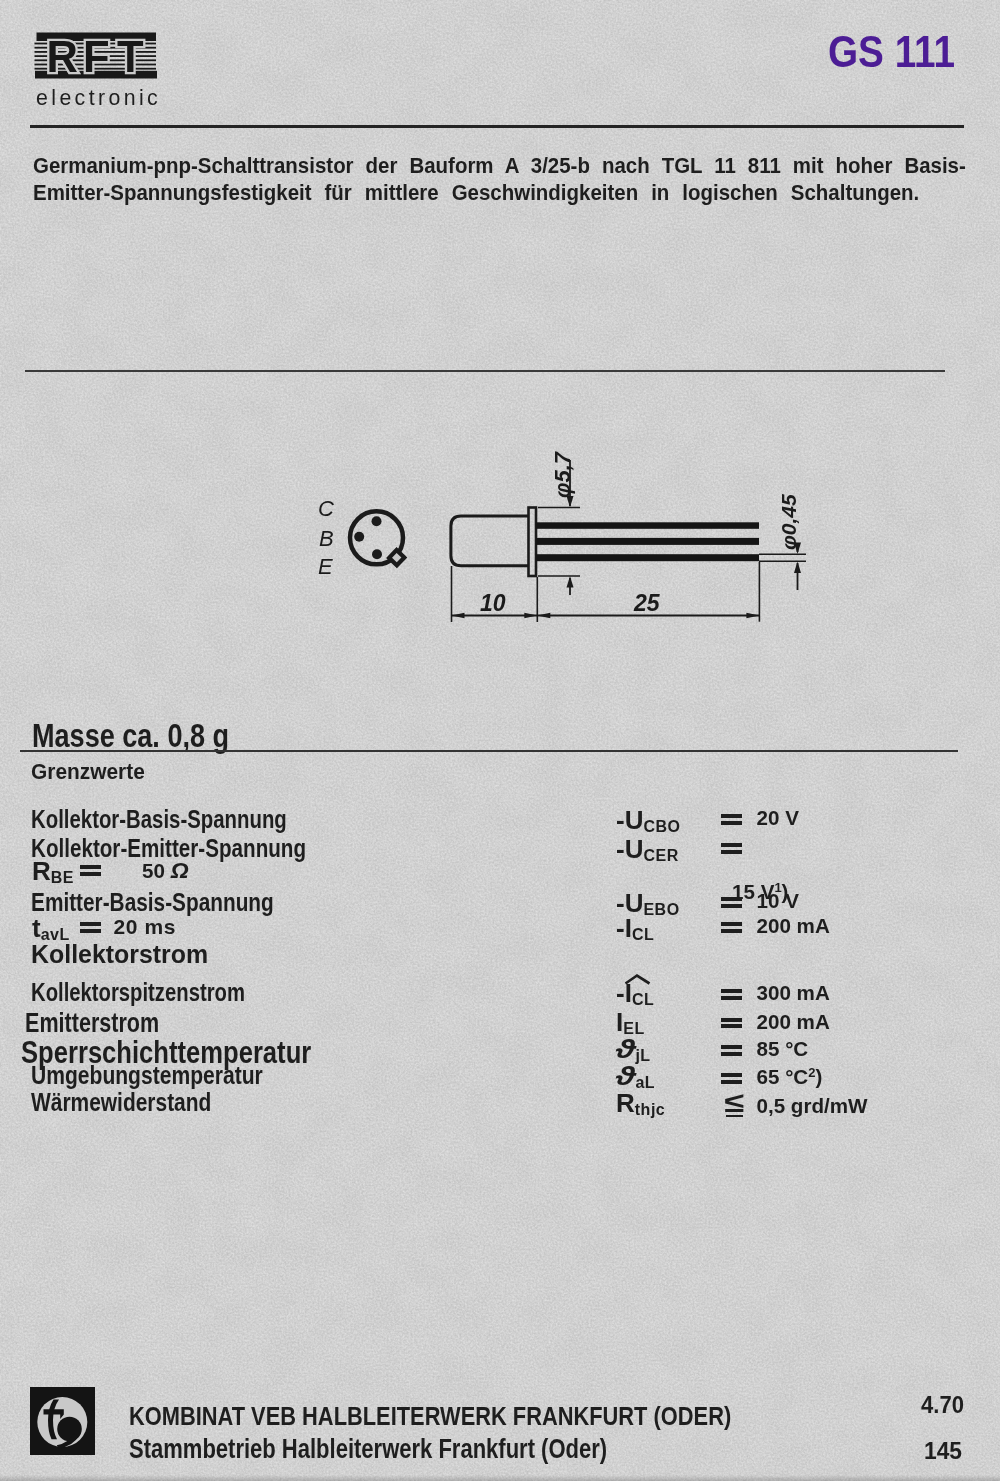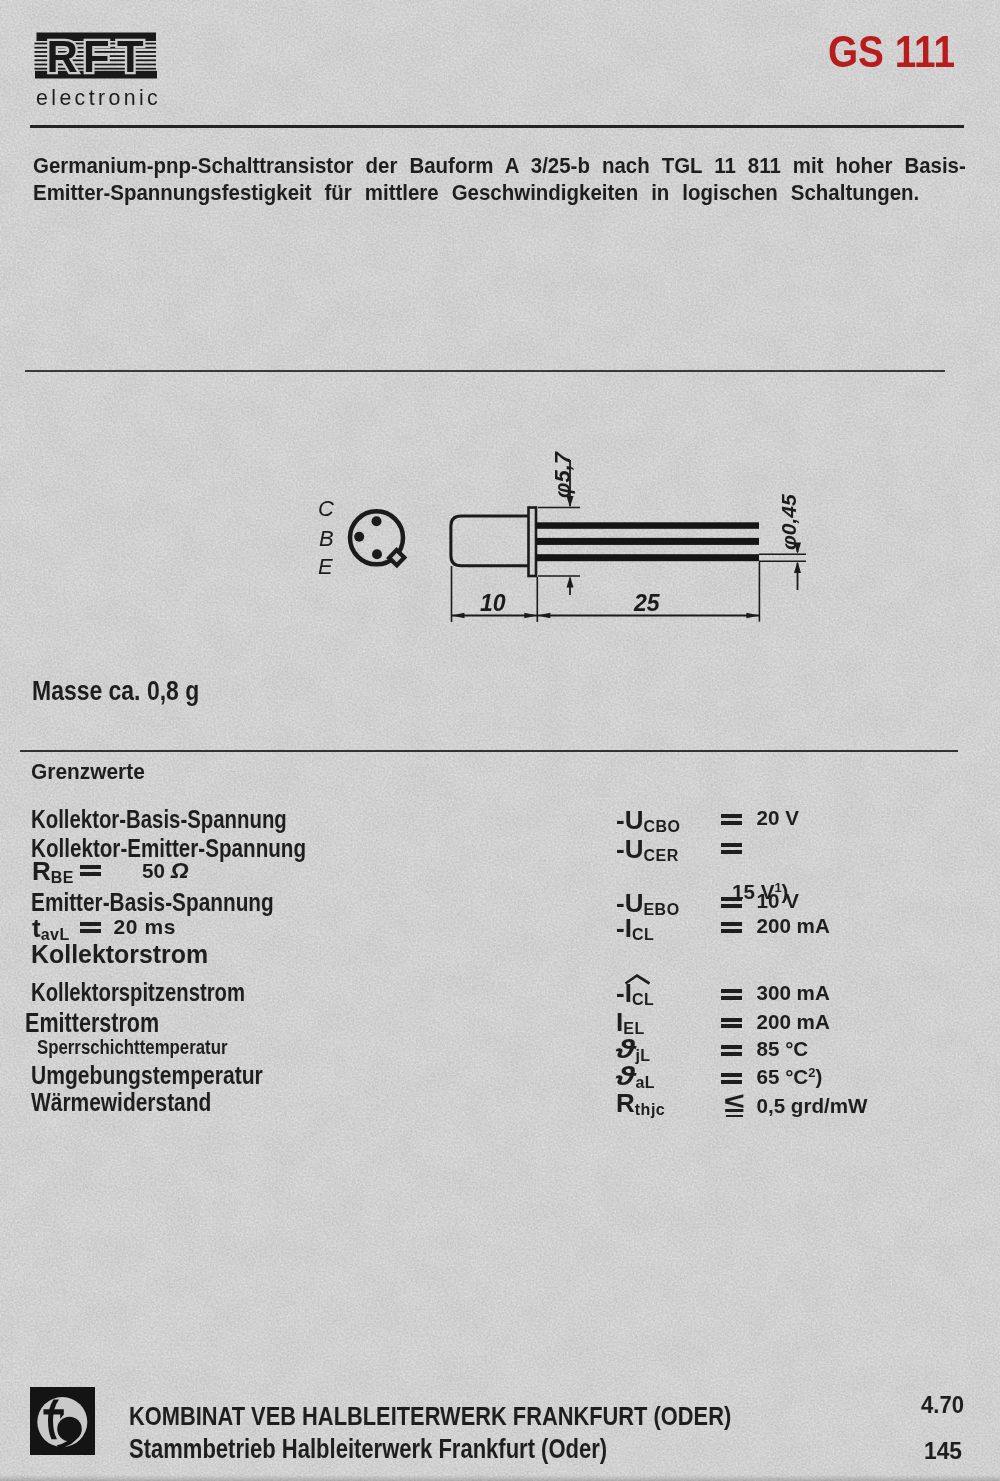--- a/index.html
+++ b/index.html
@@ -48,21 +48,21 @@
     </g>
     <g font-family="Liberation Sans,sans-serif" font-weight="bold" font-size="43.5" fill="#191919" stroke="#cbcbcb" stroke-width="4.6" paint-order="stroke">
       <text x="13.5" y="39.5" textLength="25.5">R</text>
       <text x="50" y="39.5" textLength="23">F</text>
       <text x="84" y="39.5" textLength="23.5">T</text>
     </g>
   </svg>
 
   <div class="abs" style="left:36px;top:88.2px;font-size:21.3px;letter-spacing:3.4px;">electronic</div>
 
-  <div class="abs" style="left:828px;top:29.6px;font-size:44px;font-weight:bold;color:#b91c1c;"><span class="cx" style="transform:scaleX(0.88);">GS 111</span></div>
+  <div class="abs" style="left:828px;top:29.6px;font-size:44px;font-weight:bold;color:#4c1d95;"><span class="cx" style="transform:scaleX(0.88);">GS 111</span></div>
 
   <div class="abs" style="left:30px;top:124.5px;width:934px;height:3.2px;background:#242424;"></div>
 
   <div class="abs b" style="left:33px;top:155px;font-size:22px;">
       <span class="cx" style="transform:scaleX(0.93);width:1003px;text-align:justify;text-align-last:justify;display:block;">Germanium-pnp-Schalttransistor der Bauform A 3/25-b nach TGL 11 811 mit hoher Basis-</span>
     </div>
 
   <div class="abs b" style="left:33px;top:181.9px;font-size:22px;">
       <span class="cx" style="transform:scaleX(0.93);width:953px;text-align:justify;text-align-last:justify;display:block;">Emitter-Spannungsfestigkeit für mittlere Geschwindigkeiten in logischen Schaltungen.</span>
     </div>
@@ -138,21 +138,21 @@
       <path d="M537.3 615.5 L524.3 612.8 L524.3 618.2 Z"></path>
       <path d="M537.3 615.5 L550.3 612.8 L550.3 618.2 Z"></path>
       <path d="M759.4 615.5 L746.4 612.8 L746.4 618.2 Z"></path>
     </g>
 
     <text x="480" y="611" font-size="23" font-style="italic" font-weight="bold" fill="#1b1b1b">10</text>
 
     <text x="634" y="611" font-size="23" font-style="italic" font-weight="bold" fill="#1b1b1b">25</text>
   </svg>
 
-  <div class="abs b" style="left:32px;top:677px;font-size:28px;"><span class="cx" style="transform:scaleX(0.82);">Masse ca. 0,8 g</span></div>
+  <div class="abs b" style="left:32px;top:719px;font-size:33px;"><span class="cx" style="transform:scaleX(0.82);">Masse ca. 0,8 g</span></div>
 
   <div class="abs" style="left:20px;top:750px;width:938px;height:2.4px;background:#333;"></div>
 
   <div class="abs b" style="left:31px;top:760.7px;font-size:22px;"><span class="cx" style="transform:scaleX(0.95);">Grenzwerte</span></div>
 
   <div class="abs b" style="left:31px;top:806.9px;font-size:25.7px;"><span class="cx" style="transform:scaleX(0.793);">Kollektor-Basis-Spannung</span></div>
   <div class="abs b" style="left:616px;top:806.7px;font-size:26px;">-U<sub class="sc">CBO</sub></div>
   <div class="abs eq" style="left:720.5px;top:814.3px;"></div>
   <div class="abs b" style="left:756.5px;top:808.2px;font-size:20.6px;">20 V</div>
 
@@ -184,21 +184,21 @@
         <path d="M1.5 11.5 L13 3.5 L25.5 11.5" stroke="#1e1e1e" stroke-width="2.7" fill="none"></path>
       </svg></div>
   <div class="abs eq" style="left:720.5px;top:989.2px;"></div>
   <div class="abs b" style="left:756.5px;top:983.1px;font-size:20.6px;">300 mA</div>
 
   <div class="abs b" style="left:25px;top:1008.9px;font-size:28px;text-align:center;"><span class="cx" style="transform:scaleX(0.77);">Emitterstrom</span></div>
   <div class="abs b" style="left:616px;top:1008.7px;font-size:26px;">I<sub class="sc">EL</sub></div>
   <div class="abs eq" style="left:720.5px;top:1017.7px;"></div>
   <div class="abs b" style="left:756.5px;top:1011.6px;font-size:20.6px;">200 mA</div>
 
-  <div class="abs b" style="left:37px;top:1035.9px;font-size:21px;"><span class="cx" style="transform:scaleX(0.80);">Sperrschichttemperatur</span></div>
+  <div class="abs b" style="left:21px;top:1035.9px;font-size:32px;"><span class="cx" style="transform:scaleX(0.80);">Sperrschichttemperatur</span></div>
   <div class="abs b" style="left:616px;top:1035.7px;font-size:26px;"><i class="cx" style="transform:scaleX(1.3);">ϑ</i><sub class="sc" style="margin-left:4px;">jL</sub></div>
   <div class="abs eq" style="left:720.5px;top:1045.3px;"></div>
   <div class="abs b" style="left:756.5px;top:1039.2px;font-size:20.6px;">85 °C</div>
 
   <div class="abs b" style="left:31px;top:1062.9px;font-size:25.7px;"><span class="cx" style="transform:scaleX(0.82);">Umgebungstemperatur</span></div>
   <div class="abs b" style="left:616px;top:1062.7px;font-size:26px;"><i class="cx" style="transform:scaleX(1.3);">ϑ</i><sub class="sc" style="margin-left:4px;">aL</sub></div>
   <div class="abs eq" style="left:720.5px;top:1073.2px;"></div>
   <div class="abs b" style="left:756.5px;top:1067.1px;font-size:20.6px;">65 °C<sup class="sp">2</sup>)</div>
 
   <div class="abs b" style="left:31px;top:1089.9px;font-size:25.7px;"><span class="cx" style="transform:scaleX(0.815);">Wärmewiderstand</span></div>

